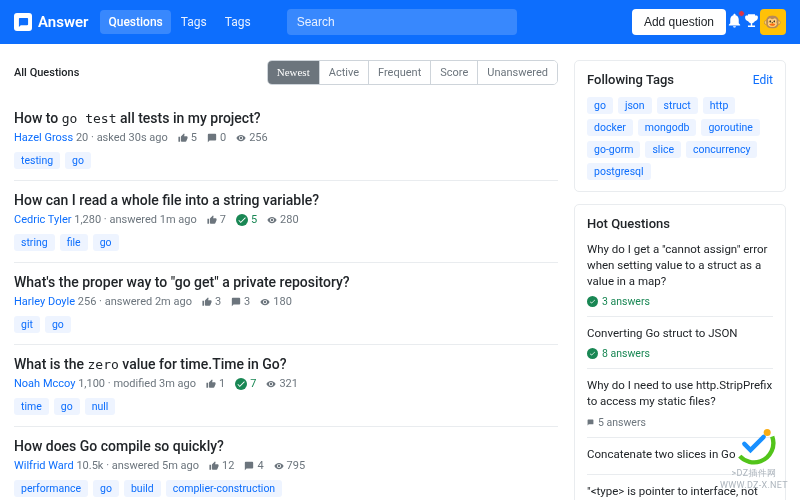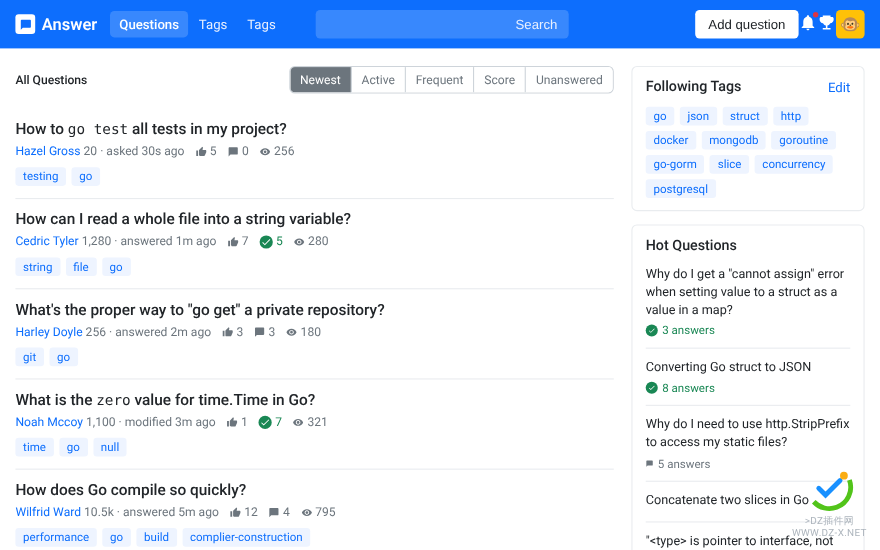--- a/index.html
+++ b/index.html
@@ -5,36 +5,36 @@
 * { box-sizing: border-box; margin: 0; padding: 0; }
 body { font-family: -apple-system, BlinkMacSystemFont, "Segoe UI", Roboto, sans-serif; font-size: 13px; color: #212529; background: #fff; width: 800px; height: 500px; overflow: hidden; }
 .header { background: #0d6efd; height: 44px; display: flex; align-items: center; padding: 0 14px; gap: 8px; }
 .brand { display: flex; align-items: center; gap: 6px; color: #fff; font-weight: 600; font-size: 15px; }
 .brand-icon { width: 18px; height: 18px; background: #fff; border-radius: 3px; display: flex; align-items: center; justify-content: center; }
 .brand-icon svg { width: 11px; height: 11px; fill: #0d6efd; }
 .nav-links { display: flex; gap: 2px; margin-left: 4px; }
 .nav-link { color: #e8f0ff; font-size: 12px; padding: 5px 8px; border-radius: 4px; cursor: pointer; }
 .nav-link.active { background: rgba(255,255,255,0.18); color: #fff; font-weight: 500; }
 .search-box { flex: 1; max-width: 230px; margin-left: 20px; }
-.search-box input { width: 100%; background: rgba(255,255,255,0.18); border: none; border-radius: 4px; padding: 6px 10px; color: #000000; font-size: 12px; text-align: right; }
+.search-box input { width: 100%; background: rgba(255,255,255,0.18); border: none; border-radius: 4px; padding: 6px 10px; color: #000000; font-size: 12px; }
 .search-box input::placeholder { color: #e8f0ff; }
 .header-right { margin-left: auto; display: flex; align-items: center; }
 .btn-add { background: #fff; color: #212529; border: none; border-radius: 4px; padding: 6px 12px; font-size: 12px; font-weight: 500; cursor: pointer; }
 .icon-btn { color: #fff; cursor: pointer; position: relative; }
 .icon-btn svg { width: 17px; height: 17px; fill: #fff; }
 .badge-dot { position: absolute; top: -2px; right: -2px; width: 7px; height: 7px; background: #dc3545; border-radius: 50%; border: 1.5px solid #0d6efd; }
 .avatar { width: 26px; height: 26px; border-radius: 4px; background: #ffc107; display: flex; align-items: center; justify-content: center; font-size: 15px; }
 .main { display: flex; padding: 16px 14px; gap: 16px; height: calc(500px - 44px); overflow: hidden; }
 .left { flex: 1; min-width: 0; }
 .right { width: 212px; flex-shrink: 0; display: flex; flex-direction: column; gap: 12px; }
 .h-row { display: flex; align-items: center; margin-bottom: 14px; }
 .h-title { font-size: 11px; font-weight: 500; }
 .filter-tabs { margin-left: auto; display: flex; border: 1px solid #ced4da; border-radius: 5px; overflow: hidden; }
 .filter-tab { padding: 5px 9px; font-size: 11px; color: #6c757d; cursor: pointer; background: #fff; border-left: 1px solid #ced4da; }
-.filter-tab:first-child { border-left: none; }
+.filter-tab:first-child { border-left: none; font-family: Liberation Serif, serif; }
 .filter-tab.active { background: #6c757d; color: #fff; }
 .q-list { display: flex; flex-direction: column; }
 .q-item { padding: 11px 0; border-bottom: 1px solid #e9ecef; }
 .q-title { font-size: 14px; font-weight: 500; color: #212529; margin-bottom: 5px; cursor: pointer; }
 .q-title code { font-family: ui-monospace, monospace; font-size: 0.93em; }
 .q-meta { display: flex; align-items: center; gap: 10px; font-size: 11px; color: #6c757d; margin-bottom: 8px; }
 .q-user { color: #0d6efd; cursor: pointer; }
 .q-rep { color: #6c757d; }
 .q-stat { display: inline-flex; align-items: center; gap: 3px; }
 .q-stat svg { width: 10px; height: 10px; fill: currentColor; }

